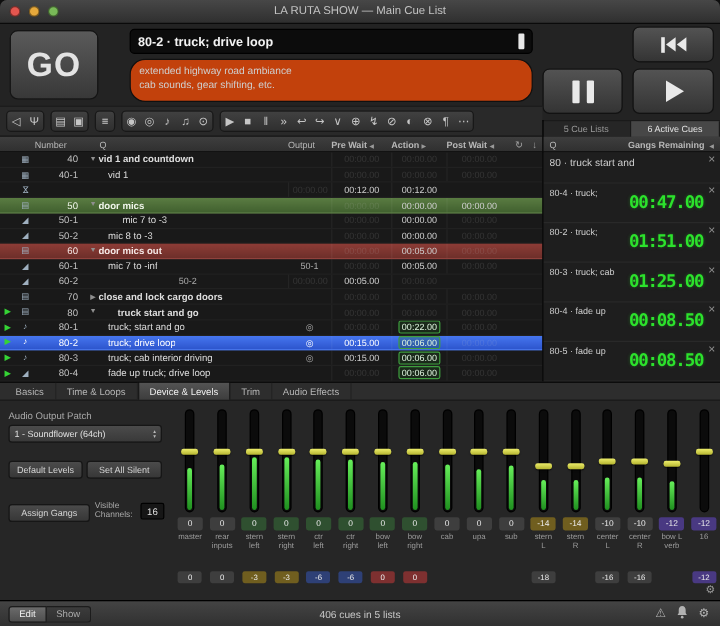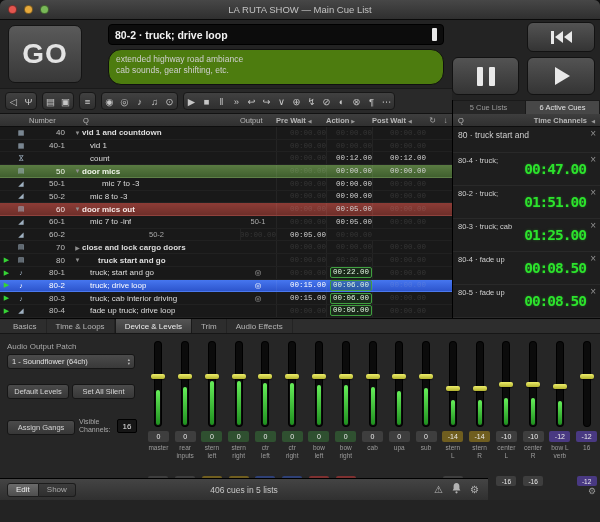--- a/index.html
+++ b/index.html
@@ -7,21 +7,21 @@
 .app{position:relative;width:600px;height:522px;background:#232323;overflow:hidden;border-radius:6px 6px 0 0;color:#ccc}
 
 .titlebar{position:absolute;left:0;top:0;right:0;height:20px;background:linear-gradient(#474747,#2f2f2f);border-bottom:1px solid #0a0a0a;display:flex;align-items:center;justify-content:center;font-size:9.5px;color:#c2c2c2}
 .lights{position:absolute;left:8px;top:5px;display:flex;gap:7px}
 .light{width:9px;height:9px;border-radius:50%;border:1px solid rgba(0,0,0,.45)}
 .l-close{background:#e4564f}.l-min{background:#e6a93c}.l-zoom{background:#79b958}
 
 .gobtn{position:absolute;left:8px;top:25px;width:74px;height:58px;background:linear-gradient(#5a5a5a,#383838);border:1px solid #141414;border-radius:7px;display:flex;align-items:center;justify-content:center;font-size:28px;font-weight:bold;color:#e3e3e3;letter-spacing:1px}
 .standby{position:absolute;left:108px;top:24px;width:336px;height:21px;background:#0c0c0c;border-radius:4px;border:1px solid #000;display:flex;align-items:center;padding:0 6px;font-size:10.5px;font-weight:bold;color:#f2f2f2}
 .caret{width:5px;height:13px;background:#e8e8e8;border-radius:1px;margin-left:auto}
-.notes{position:absolute;left:108px;top:49px;width:336px;height:36px;background:#4d7c0f;border:1px solid #101010;border-radius:13px;padding:4px 7px;font-size:8.5px;line-height:11px;color:#cfcfcf}
+.notes{position:absolute;left:108px;top:49px;width:336px;height:36px;background:#c2410c;border:1px solid #101010;border-radius:13px;padding:4px 7px;font-size:8.5px;line-height:11px;color:#cfcfcf}
 .tbtn{position:absolute;background:linear-gradient(#535353,#343434);border:1px solid #121212;border-radius:6px;display:flex;align-items:center;justify-content:center}
 .tb-skip{left:527px;top:22px;width:68px;height:30px}
 .tb-pause{left:452px;top:57px;width:67px;height:38px}
 .tb-play{left:527px;top:57px;width:68px;height:38px}
 .i-play{width:0;height:0;border-left:15px solid #e9e9e9;border-top:9px solid transparent;border-bottom:9px solid transparent;margin-left:3px}
 .i-pause{display:flex;gap:6px}
 .i-pause i{display:block;width:6px;height:19px;background:#e9e9e9;border-radius:1px}
 .i-skip{display:flex;align-items:center;gap:1px}
 .i-skip b{display:block;width:3px;height:13px;background:#e9e9e9}
 .i-skip i{display:block;width:0;height:0;border-right:8px solid #e9e9e9;border-top:6px solid transparent;border-bottom:6px solid transparent}
@@ -45,21 +45,21 @@
 .c{overflow:hidden;white-space:nowrap}
 .cst{color:#35d435;font-size:7px;text-align:center}
 .cty{color:#9fb0c0;font-size:7px;text-align:center}
 .cty.wico{transform:rotate(90deg)}
 .cnum{color:#c0c0c0;text-align:right;padding-right:8px}
 .cname{display:flex;align-items:center;color:#dedede}
 .disc{font-style:normal;font-size:6px;color:#8f8f8f;width:9px;text-align:center;flex:none}
 .nmtxt{font-style:normal;font-weight:normal;overflow:hidden;white-space:nowrap}
 .grp .nmtxt{font-weight:bold}
 .ctgt{text-align:center;color:#aaa;font-size:7.5px}
-.ctime{text-align:center;font-family:Liberation Mono, monospace;font-size:7.5px;border-left:1px solid rgba(255,255,255,.05);height:100%;display:flex;align-items:center;justify-content:flex-end}
+.ctime{text-align:center;font-family:Liberation Sans, sans-serif;font-size:7.5px;border-left:1px solid rgba(255,255,255,.05);height:100%;display:flex;align-items:center;justify-content:center}
 .tph{font-style:normal;opacity:.14}
 .tval{font-style:normal;color:#cfcfcf}
 .abox{font-style:normal;color:#dff5df;border:1px solid #3f9f3f;background:rgba(30,90,30,.25);border-radius:2px;padding:0 2px;line-height:9px}
 .green{background:linear-gradient(#5a7c42,#41602f)}
 .green .nmtxt,.green .cnum{color:#f0f5ea}
 .red{background:linear-gradient(#8d3c36,#6e2f2a)}
 .red .nmtxt,.red .cnum{color:#f5e8e6}
 .selected{background:linear-gradient(#4676ef,#2d55cd)}
 .selected .nmtxt,.selected .cnum,.selected .tval,.selected .cty,.selected .ctgt{color:#fff}
 .vline{position:absolute;left:452px;top:100px;width:1px;height:218px;background:#000}
@@ -92,21 +92,21 @@
 .track{position:absolute;left:50%;margin-left:-3px;top:0;bottom:0;width:6px;background:#0b0b0b;border-radius:3px;box-shadow:0 0 0 1px #000}
 .meter{position:absolute;left:1px;right:1px;bottom:1px;background:linear-gradient(#66ef5a,#1f8f1f);border-radius:2px}
 .cap{position:absolute;left:50%;margin-left:-7px;width:14px;height:5px;background:linear-gradient(#eded6a,#b4b430);border-radius:2px;box-shadow:0 1px 1px rgba(0,0,0,.6)}
 .chval{margin-top:5px;width:21px;height:11px;border-radius:2px;font-size:7px;color:#ececec;display:flex;align-items:center;justify-content:center}
 .vc-dark{background:#3e3e3e}.vc-green{background:#2f5030}.vc-olive{background:#705e1f}.vc-purple{background:#493982}.vc-blue{background:#2e4076}.vc-red{background:#7e3030}
 .chlabel{margin-top:2px;height:16px;font-size:6.5px;line-height:7.5px;color:#9c9c9c;text-align:center;white-space:pre-line}
 .chxp{margin-top:16px;width:20px;height:10px;border-radius:2px;font-size:6.5px;color:#ececec;display:flex;align-items:center;justify-content:center}
 .chxp.empty{background:transparent}
 .gear-br{position:absolute;right:4px;bottom:4px;font-size:9px;color:#9a9a9a}
 
-.statusbar{position:absolute;left:0;top:478px;width:488px;height:22px;background:linear-gradient(#444,#303030);border-top:1px solid #000;display:flex;align-items:center}
+.statusbar{position:absolute;left:0;top:500px;width:600px;height:22px;background:linear-gradient(#444,#303030);border-top:1px solid #000;display:flex;align-items:center}
 .segs{display:flex;margin-left:7px}
 .segbtn{height:14px;padding:0 8px;font-size:8px;line-height:12px;border:1px solid #1c1c1c;color:#aaa;background:linear-gradient(#3c3c3c,#2f2f2f)}
 .segbtn.active{background:linear-gradient(#6b6b6b,#4e4e4e);color:#f0f0f0}
 .segbtn:first-child{border-radius:3px 0 0 3px}
 .segbtn:last-child{border-radius:0 3px 3px 0;border-left:none}
 .sb-summary{position:absolute;left:50%;transform:translateX(-50%);font-size:8.5px;color:#c8c8c8}
 .sb-icons{margin-left:auto;display:flex;gap:9px;margin-right:9px;align-items:center}
 .sb-ic{font-size:10px;color:#b2b2b2;line-height:10px}
 </style>
 </head>
@@ -246,23 +246,20 @@
         <span class="c ctime">
           <i class="tph">00:00.00</i>
         </span>
         <span class="c cic"></span>
         <span class="c cic"></span>
       </div>
       <div class="cuerow">
         <span class="c cst"></span>
         <span class="c cty wico">⋈</span>
         <span class="c cnum"></span>
-        <span class="c cname">
-          <b class="nmtxt" style="margin-left: 17px;">count</b>
-        </span>
         <span class="c ctgt"></span>
         <span class="c ctime">
           <i class="tph">00:00.00</i>
         </span>
         <span class="c ctime">
           <i class="tval">00:12.00</i>
         </span>
         <span class="c ctime">
           <i class="tval">00:12.00</i>
         </span>
@@ -508,21 +505,21 @@
           <i class="tph">00:00.00</i>
         </span>
         <span class="c cic"></span>
         <span class="c cic"></span>
       </div>
     </div>
   <div class="vline"></div>
 
   <div class="ap-header">
     <span>Q</span>
-    <span><b>Time Channels</b> <i class="sarr">◀</i></span>
+    <span><b>Gangs Remaining</b> <i class="sarr">◀</i></span>
   </div>
   <div class="active-cues" id="active-cues">
       <div class="apcue first">
         <span class="apname">80 · truck start and</span>
         <span class="apx">×</span>
       </div>
       <div class="apcue">
         <span class="apname">80-4 · truck;</span>
         <span class="aptime">00:47.00</span>
         <span class="apx">×</span>

